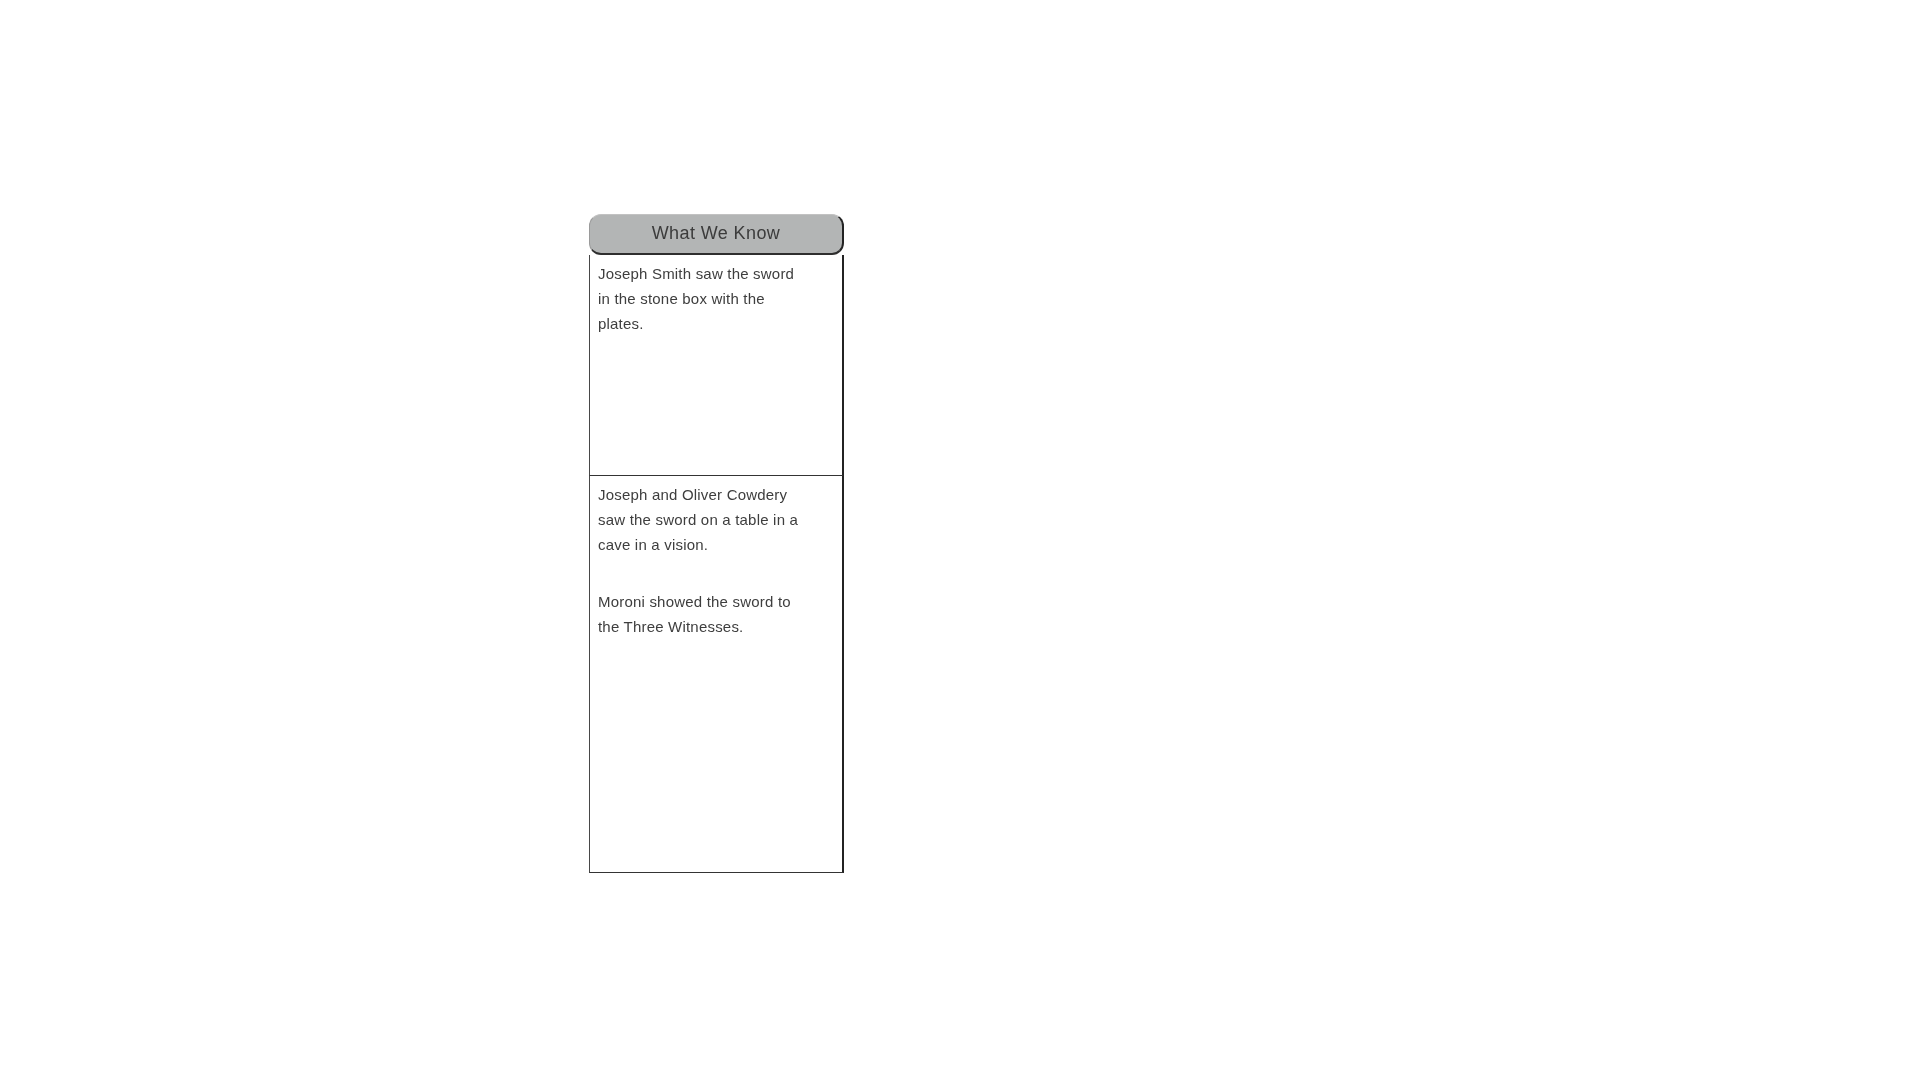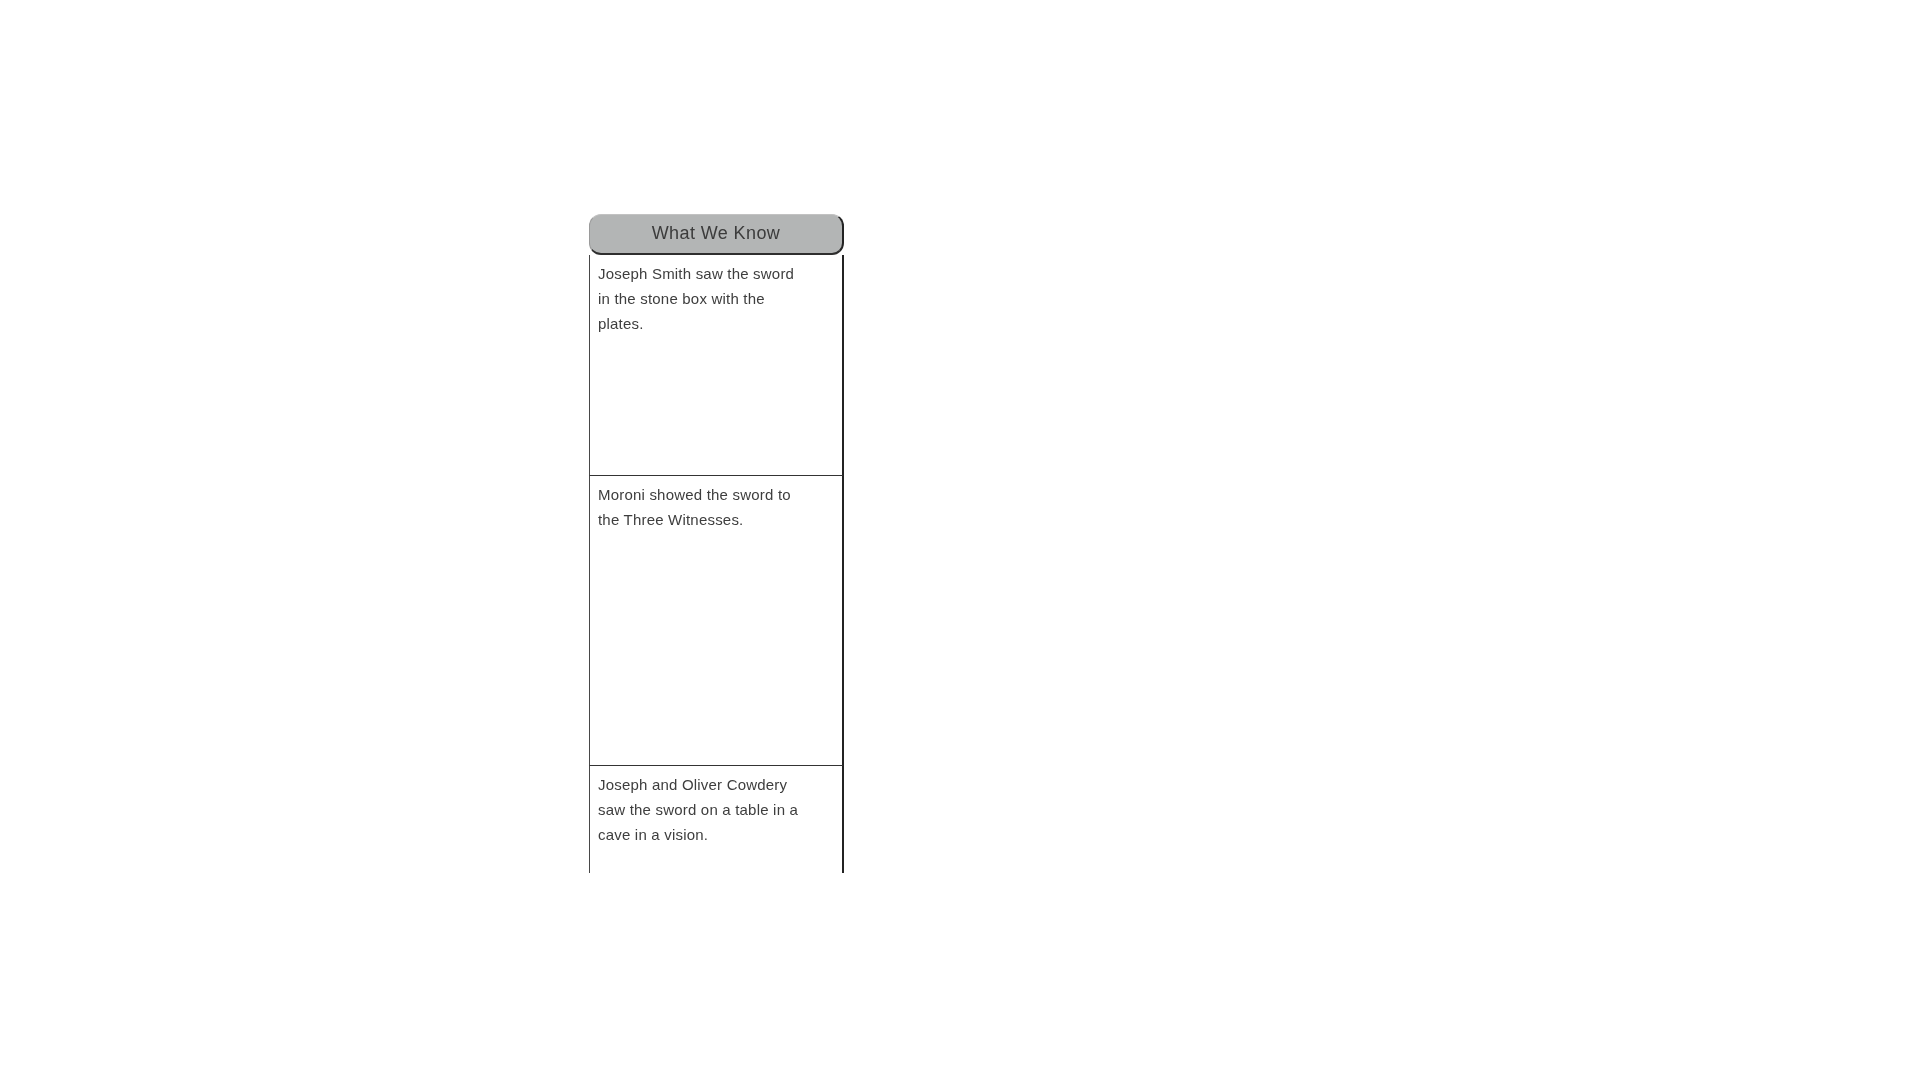--- a/index.html
+++ b/index.html
@@ -57,19 +57,19 @@
 </style>
 </head>
 <body>
 
 <div class="canvas">
   <div class="worksheet-table">
     <div class="th">What We Know</div>
     <div class="td cell-1">Joseph Smith saw the sword
 in the stone box with the
 plates.</div>
-    <div class="td cell-2">Moroni showed the sword to
-the Three Witnesses.</div>
     <div class="td cell-3">Joseph and Oliver Cowdery
 saw the sword on a table in a
 cave in a vision.</div>
+    <div class="td cell-2">Moroni showed the sword to
+the Three Witnesses.</div>
   </div>
 </div>
 
 </body></html>

